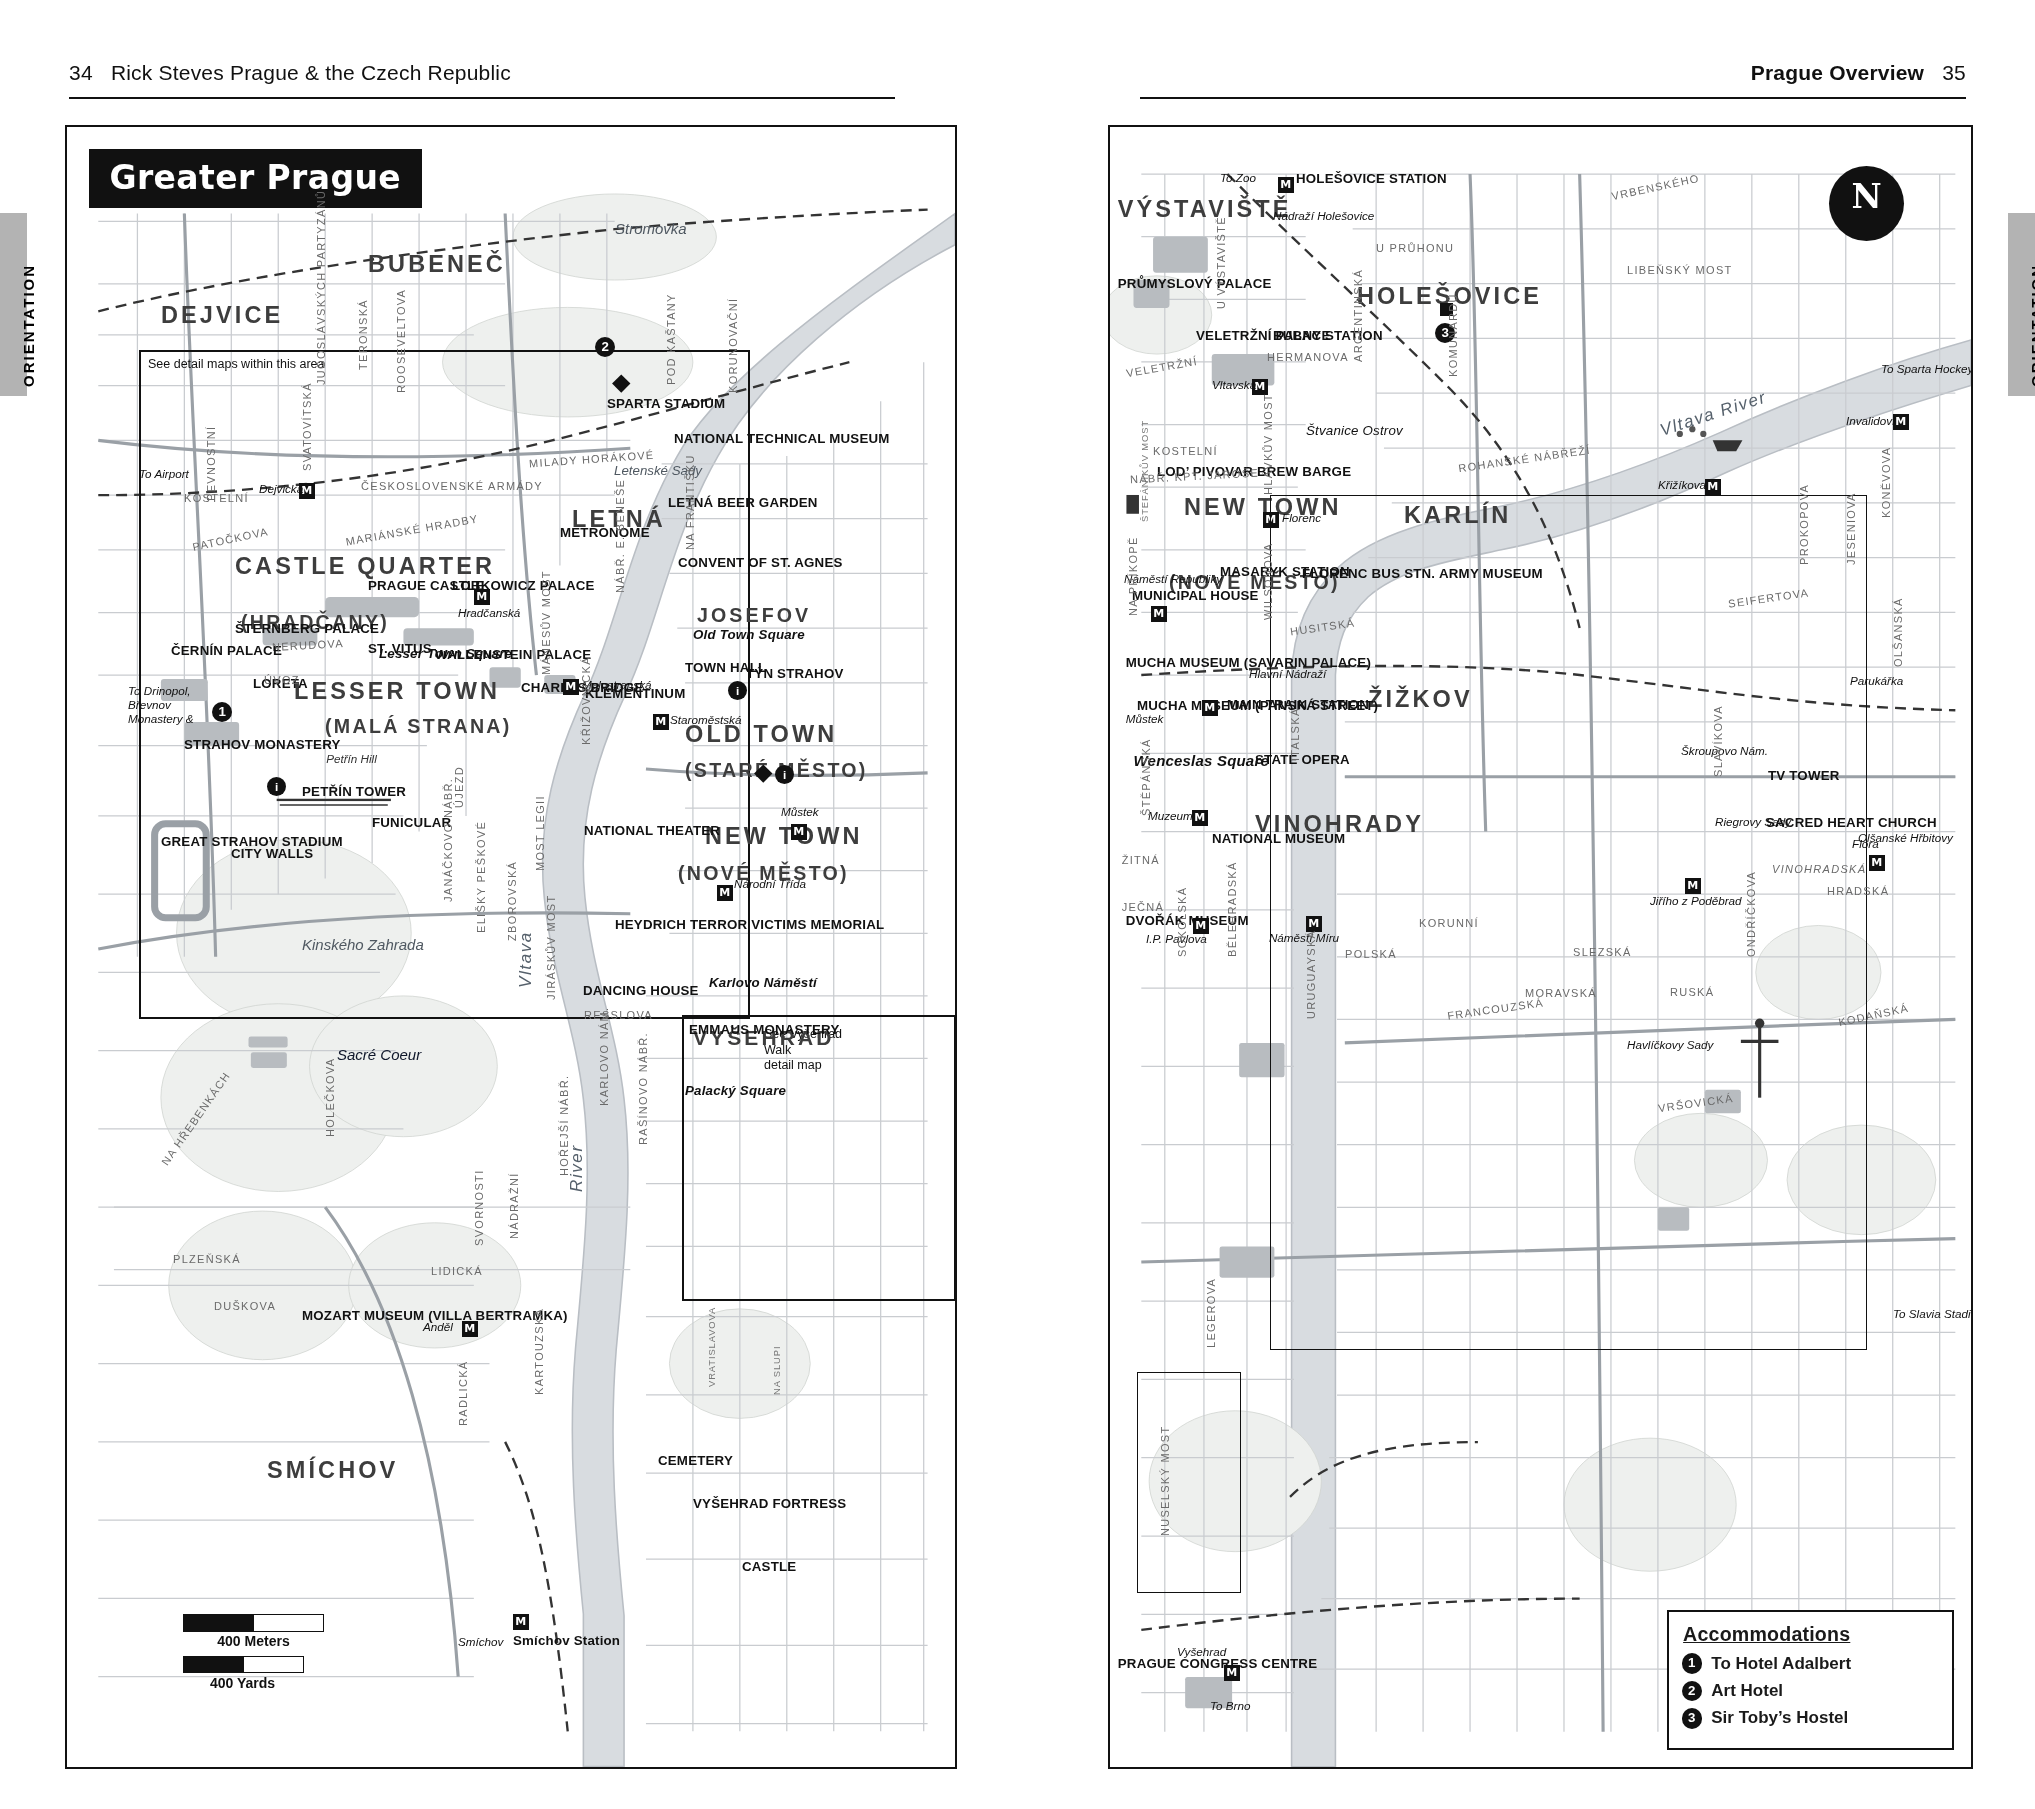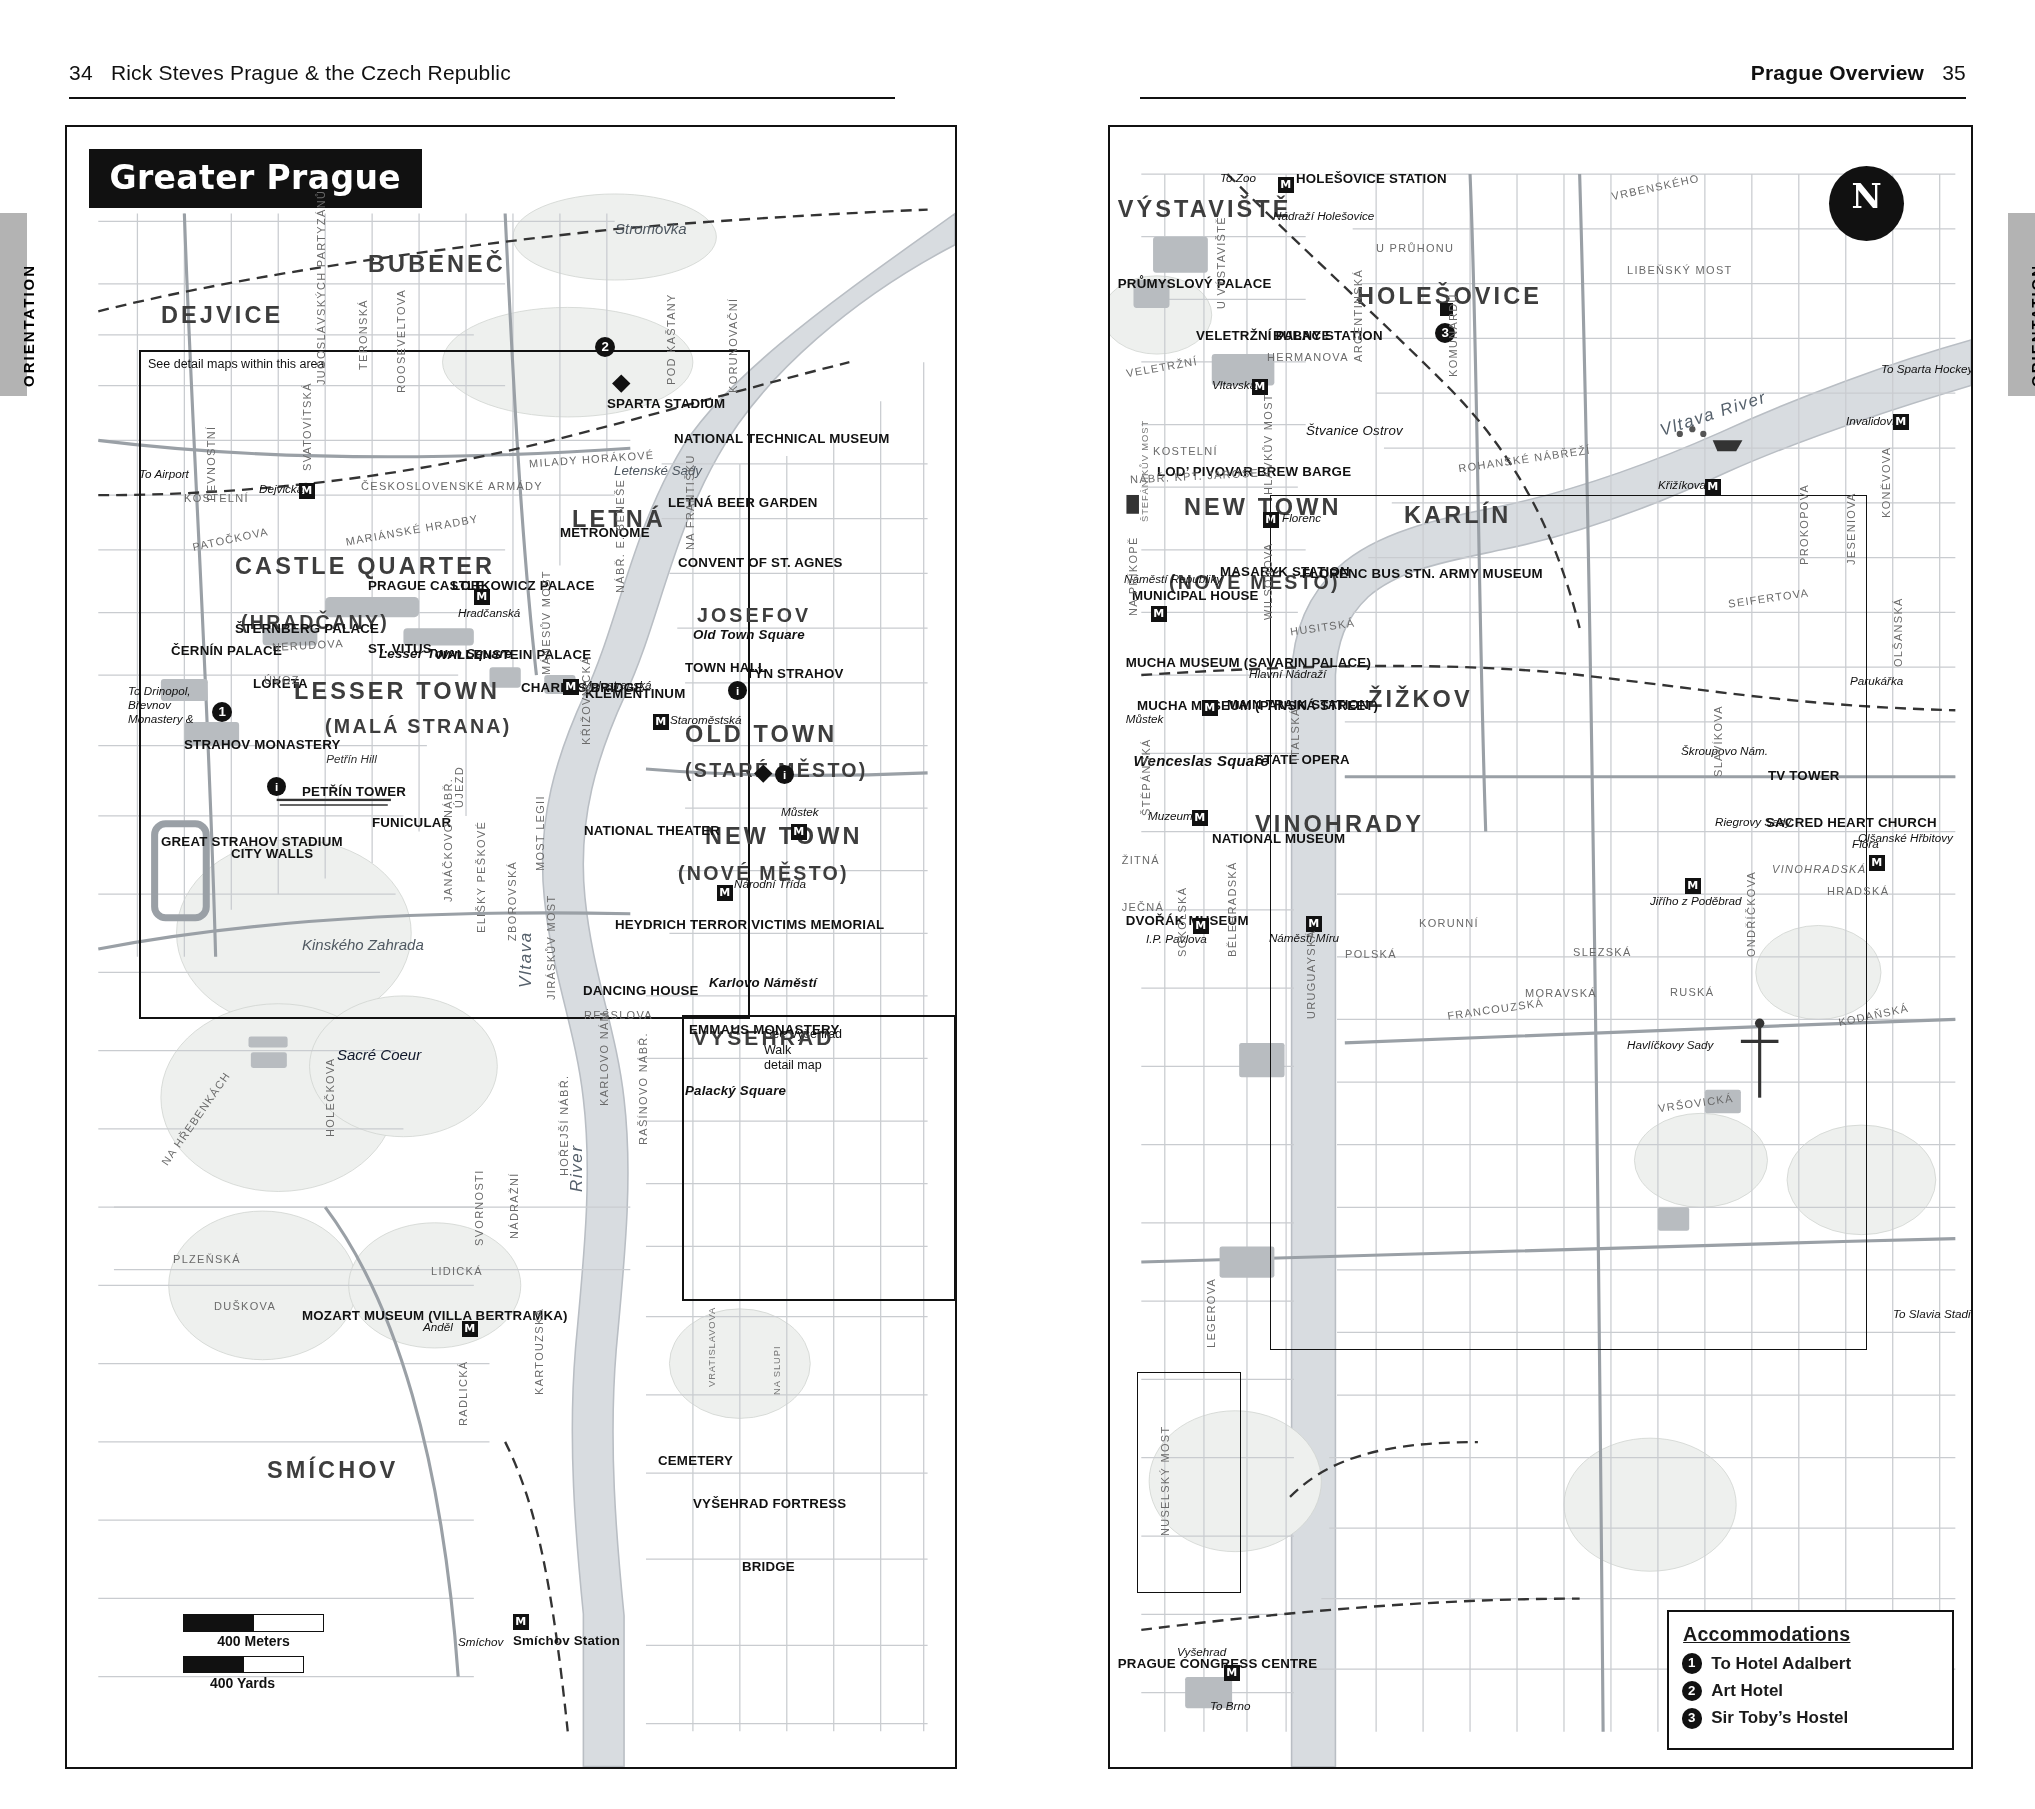--- a/index.html
+++ b/index.html
@@ -265,21 +265,21 @@
     <div class="lbl poi ctr" style="left:517px;top:697px;width:70px;">NATIONAL THEATER</div>
     <div class="lbl poi ctr" style="left:548px;top:791px;width:63px;">HEYDRICH TERROR VICTIMS MEMORIAL</div>
     <div class="lbl poi ctr" style="left:516px;top:857px;width:70px;">DANCING HOUSE</div>
     <div class="lbl poi ctr ital" style="left:642px;top:849px;width:78px;">Karlovo Náměstí</div>
 
     <div class="lbl poi ctr" style="left:622px;top:896px;width:86px;">EMMAUS MONASTERY</div>
     <div class="lbl poi ctr ital" style="left:618px;top:957px;width:78px;text-align:center;">Palacký Square</div>
     <div class="lbl poi ctr" style="left:235px;top:1182px;width:110px;">MOZART MUSEUM (VILLA BERTRAMKA)</div>
     <div class="lbl poi" style="left:591px;top:1327px;">CEMETERY</div>
     <div class="lbl poi ctr" style="left:626px;top:1370px;width:78px;">VYŠEHRAD FORTRESS</div>
-    <div class="lbl poi" style="left:675px;top:1433px;">BRIDGE</div>
+    <div class="lbl poi" style="left:675px;top:1433px;">CASTLE</div>
 
     <div class="metro" style="left:232px;top:356px;">M</div>
     <div class="lbl poi-sm" style="left:192px;top:356px;font-weight:400;font-style:italic;">Dejvická</div>
 
     <div class="metro" style="left:407px;top:462px;">M</div>
     <div class="lbl poi-sm" style="left:391px;top:480px;font-weight:400;font-style:italic;">Hradčanská</div>
 
     <div class="metro" style="left:496px;top:552px;">M</div>
     <div class="lbl poi-sm" style="left:515px;top:552px;font-weight:400;font-style:italic;">Malostranská</div>
 

